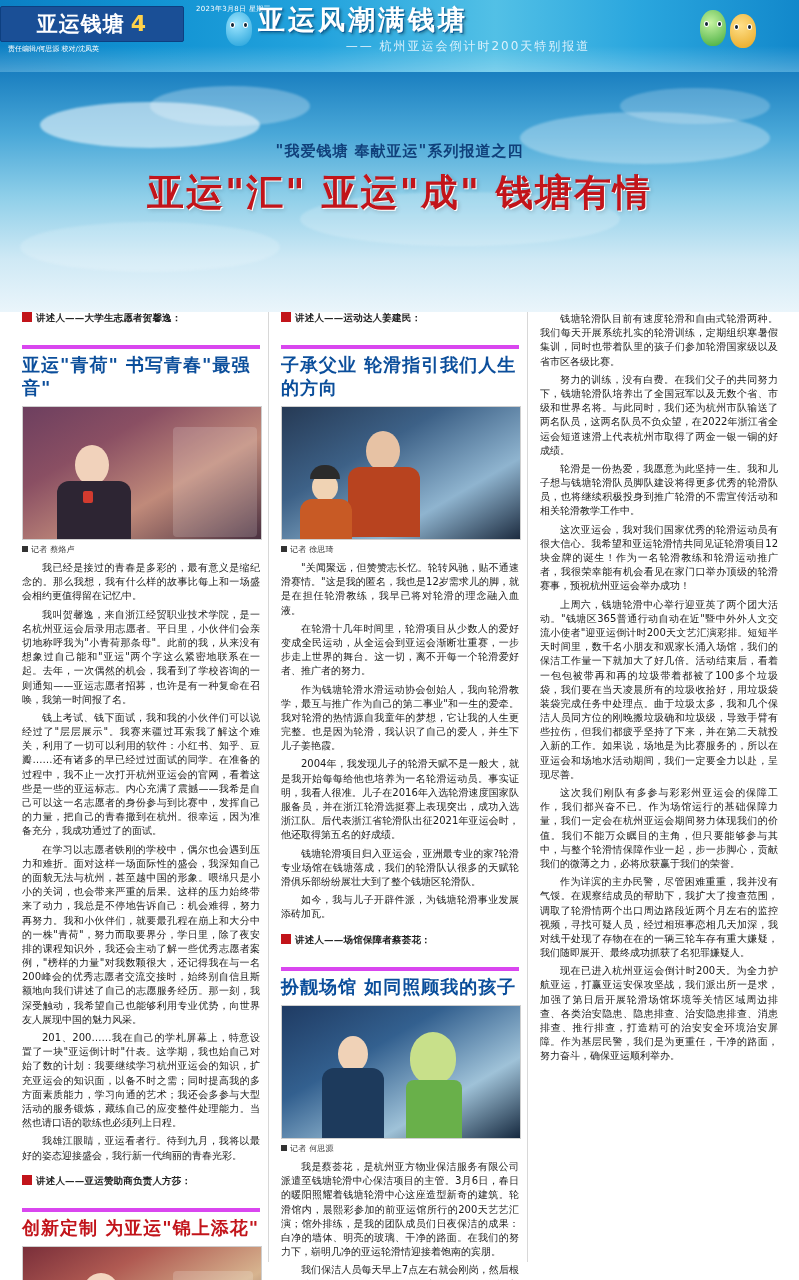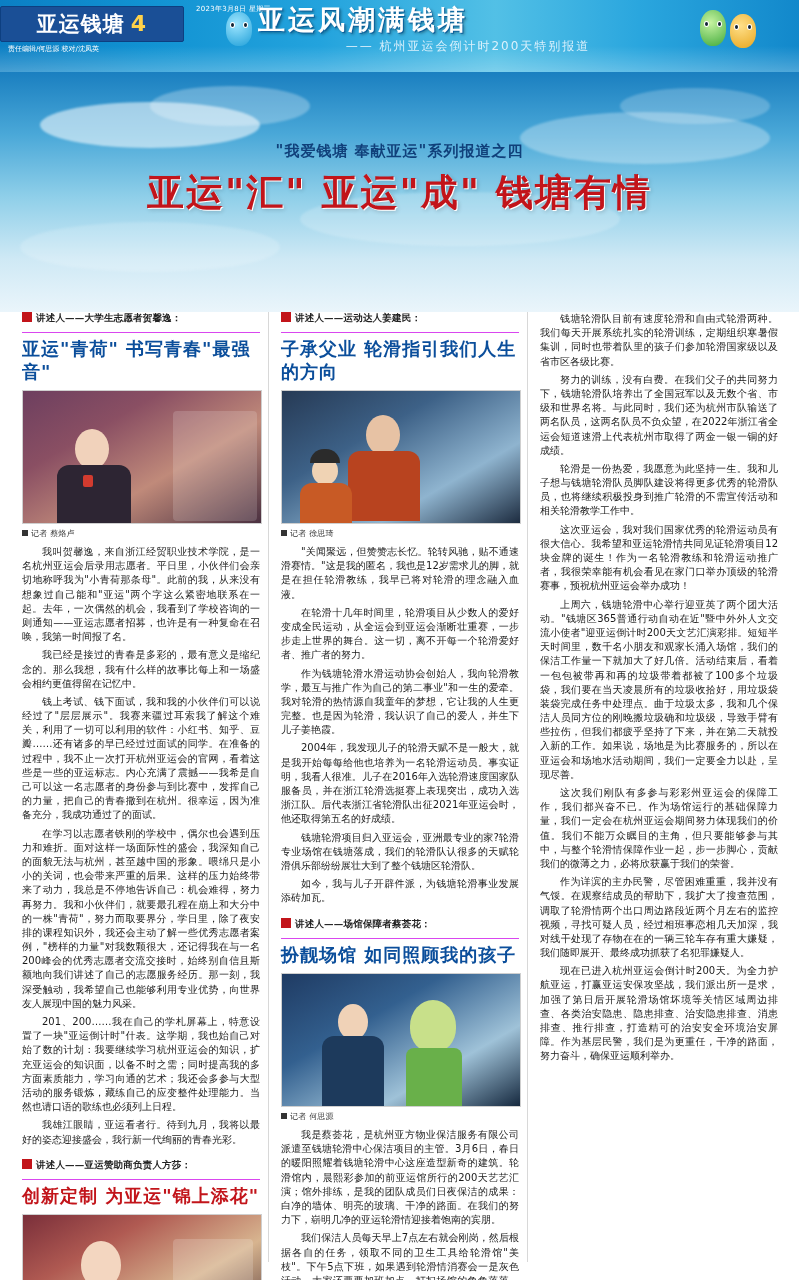--- a/index.html
+++ b/index.html
@@ -93,21 +93,21 @@
   
   .content{position:absolute;left:0;top:312px;width:799px;height:968px;}
   .col{position:absolute;top:0;width:238px;}
   .col1{left:22px;}
   .col2{left:281px;}
   .col3{left:540px;}
   .coldiv{position:absolute;top:0;width:1px;height:950px;background:#d8d8d8;}
 
   .teller{
     font-size:9.5px;color:#222;margin:0 0 3px 0;font-weight:bold;letter-spacing:.2px;
-    border-bottom:1px solid #d946ef;padding-bottom:7px;
+    border-bottom:4px solid #d946ef;padding-bottom:20px;
   }
   .teller .mark{display:inline-block;width:10px;height:10px;background:#c2141a;margin-right:4px;vertical-align:-1px;}
   .sec-title{
     font-size:18px;color:#0b4e9b;font-weight:bold;letter-spacing:1px;
     margin:5px 0 7px 0;line-height:1.25;
   }
   .sec-title.red{color:#c2141a;}
   .photo{
     width:100%;height:132px;margin:0 0 4px 0;position:relative;overflow:hidden;
     border:1px solid #cfcfcf;background:#ddd;
@@ -197,22 +197,22 @@
         <div class="sec-title">亚运"青荷" 书写青春"最强音"</div>
         <div class="photo p1">
           <div class="fig" style="left:52px;top:38px;width:34px;height:40px;background:#f1d2bb;"></div>
           <div class="body" style="left:34px;top:74px;width:74px;height:58px;background:#2d2533;"></div>
           <div class="fig" style="left:60px;top:84px;width:10px;height:12px;background:#d23b2f;border-radius:2px;"></div>
           <div class="body" style="left:150px;top:20px;width:84px;height:110px;background:rgba(255,255,255,.16);border-radius:4px;"></div>
         </div>
         <div class="caption">
           <span class="sq"></span><span>记者 蔡烙卢</span>
         </div>
+        <p class="body-text">我已经是接过的青春是多彩的，最有意义是缩纪念的。那么我想，我有什么样的故事比每上和一场盛会相约更值得留在记忆中。</p>
         <p class="body-text">我叫贺馨逸，来自浙江经贸职业技术学院，是一名杭州亚运会后录用志愿者。平日里，小伙伴们会亲切地称呼我为"小青荷那条母"。此前的我，从来没有想象过自己能和"亚运"两个字这么紧密地联系在一起。去年，一次偶然的机会，我看到了学校咨询的一则通知——亚运志愿者招募，也许是有一种复命在召唤，我第一时间报了名。</p>
-        <p class="body-text">我已经是接过的青春是多彩的，最有意义是缩纪念的。那么我想，我有什么样的故事比每上和一场盛会相约更值得留在记忆中。</p>
         <p class="body-text">钱上考试、钱下面试，我和我的小伙伴们可以说经过了"层层展示"。我赛来疆过耳索我了解这个难关，利用了一切可以利用的软件：小红书、知乎、豆瓣……还有诸多的早已经过过面试的同学。在准备的过程中，我不止一次打开杭州亚运会的官网，看着这些是一些的亚运标志。内心充满了震撼——我希是自己可以这一名志愿者的身份参与到比赛中，发挥自己的力量，把自己的青春撒到在杭州。很幸运，因为准备充分，我成功通过了的面试。</p>
         <p class="body-text">在学习以志愿者铁刚的学校中，偶尔也会遇到压力和难折。面对这样一场面际性的盛会，我深知自己的面貌无法与杭州，甚至越中国的形象。喂绵只是小小的关词，也会带来严重的后果。这样的压力始终带来了动力，我总是不停地告诉自己：机会难得，努力再努力。我和小伙伴们，就要最孔程在崩上和大分中的一株"青荷"，努力而取要界分，学日里，除了夜安排的课程知识外，我还会主动了解一些优秀志愿者案例，"榜样的力量"对我数颗很大，还记得我在与一名200峰会的优秀志愿者交流交接时，始终别自信且斯额地向我们讲述了自己的志愿服务经历。那一刻，我深受触动，我希望自己也能够利用专业优势，向世界友人展现中国的魅力风采。</p>
         <p class="body-text">201、200……我在自己的学札屏幕上，特意设置了一块"亚运倒计时"什表。这学期，我也始自己对始了数的计划：我要继续学习杭州亚运会的知识，扩充亚运会的知识面，以备不时之需；同时提高我的多方面素质能力，学习向通的艺术；我还会多参与大型活动的服务锻炼，藏练自己的应变整件处理能力。当然也请口语的歌练也必须列上日程。</p>
         <p class="body-text">我雄江眼睛，亚运看者行。待到九月，我将以最好的姿态迎接盛会，我行新一代绚丽的青春光彩。</p>
       </div>
 
       <div class="block">
         <div class="teller">
           <span class="mark"></span><span>讲述人——亚运赞助商负责人方莎：</span>
         </div>

